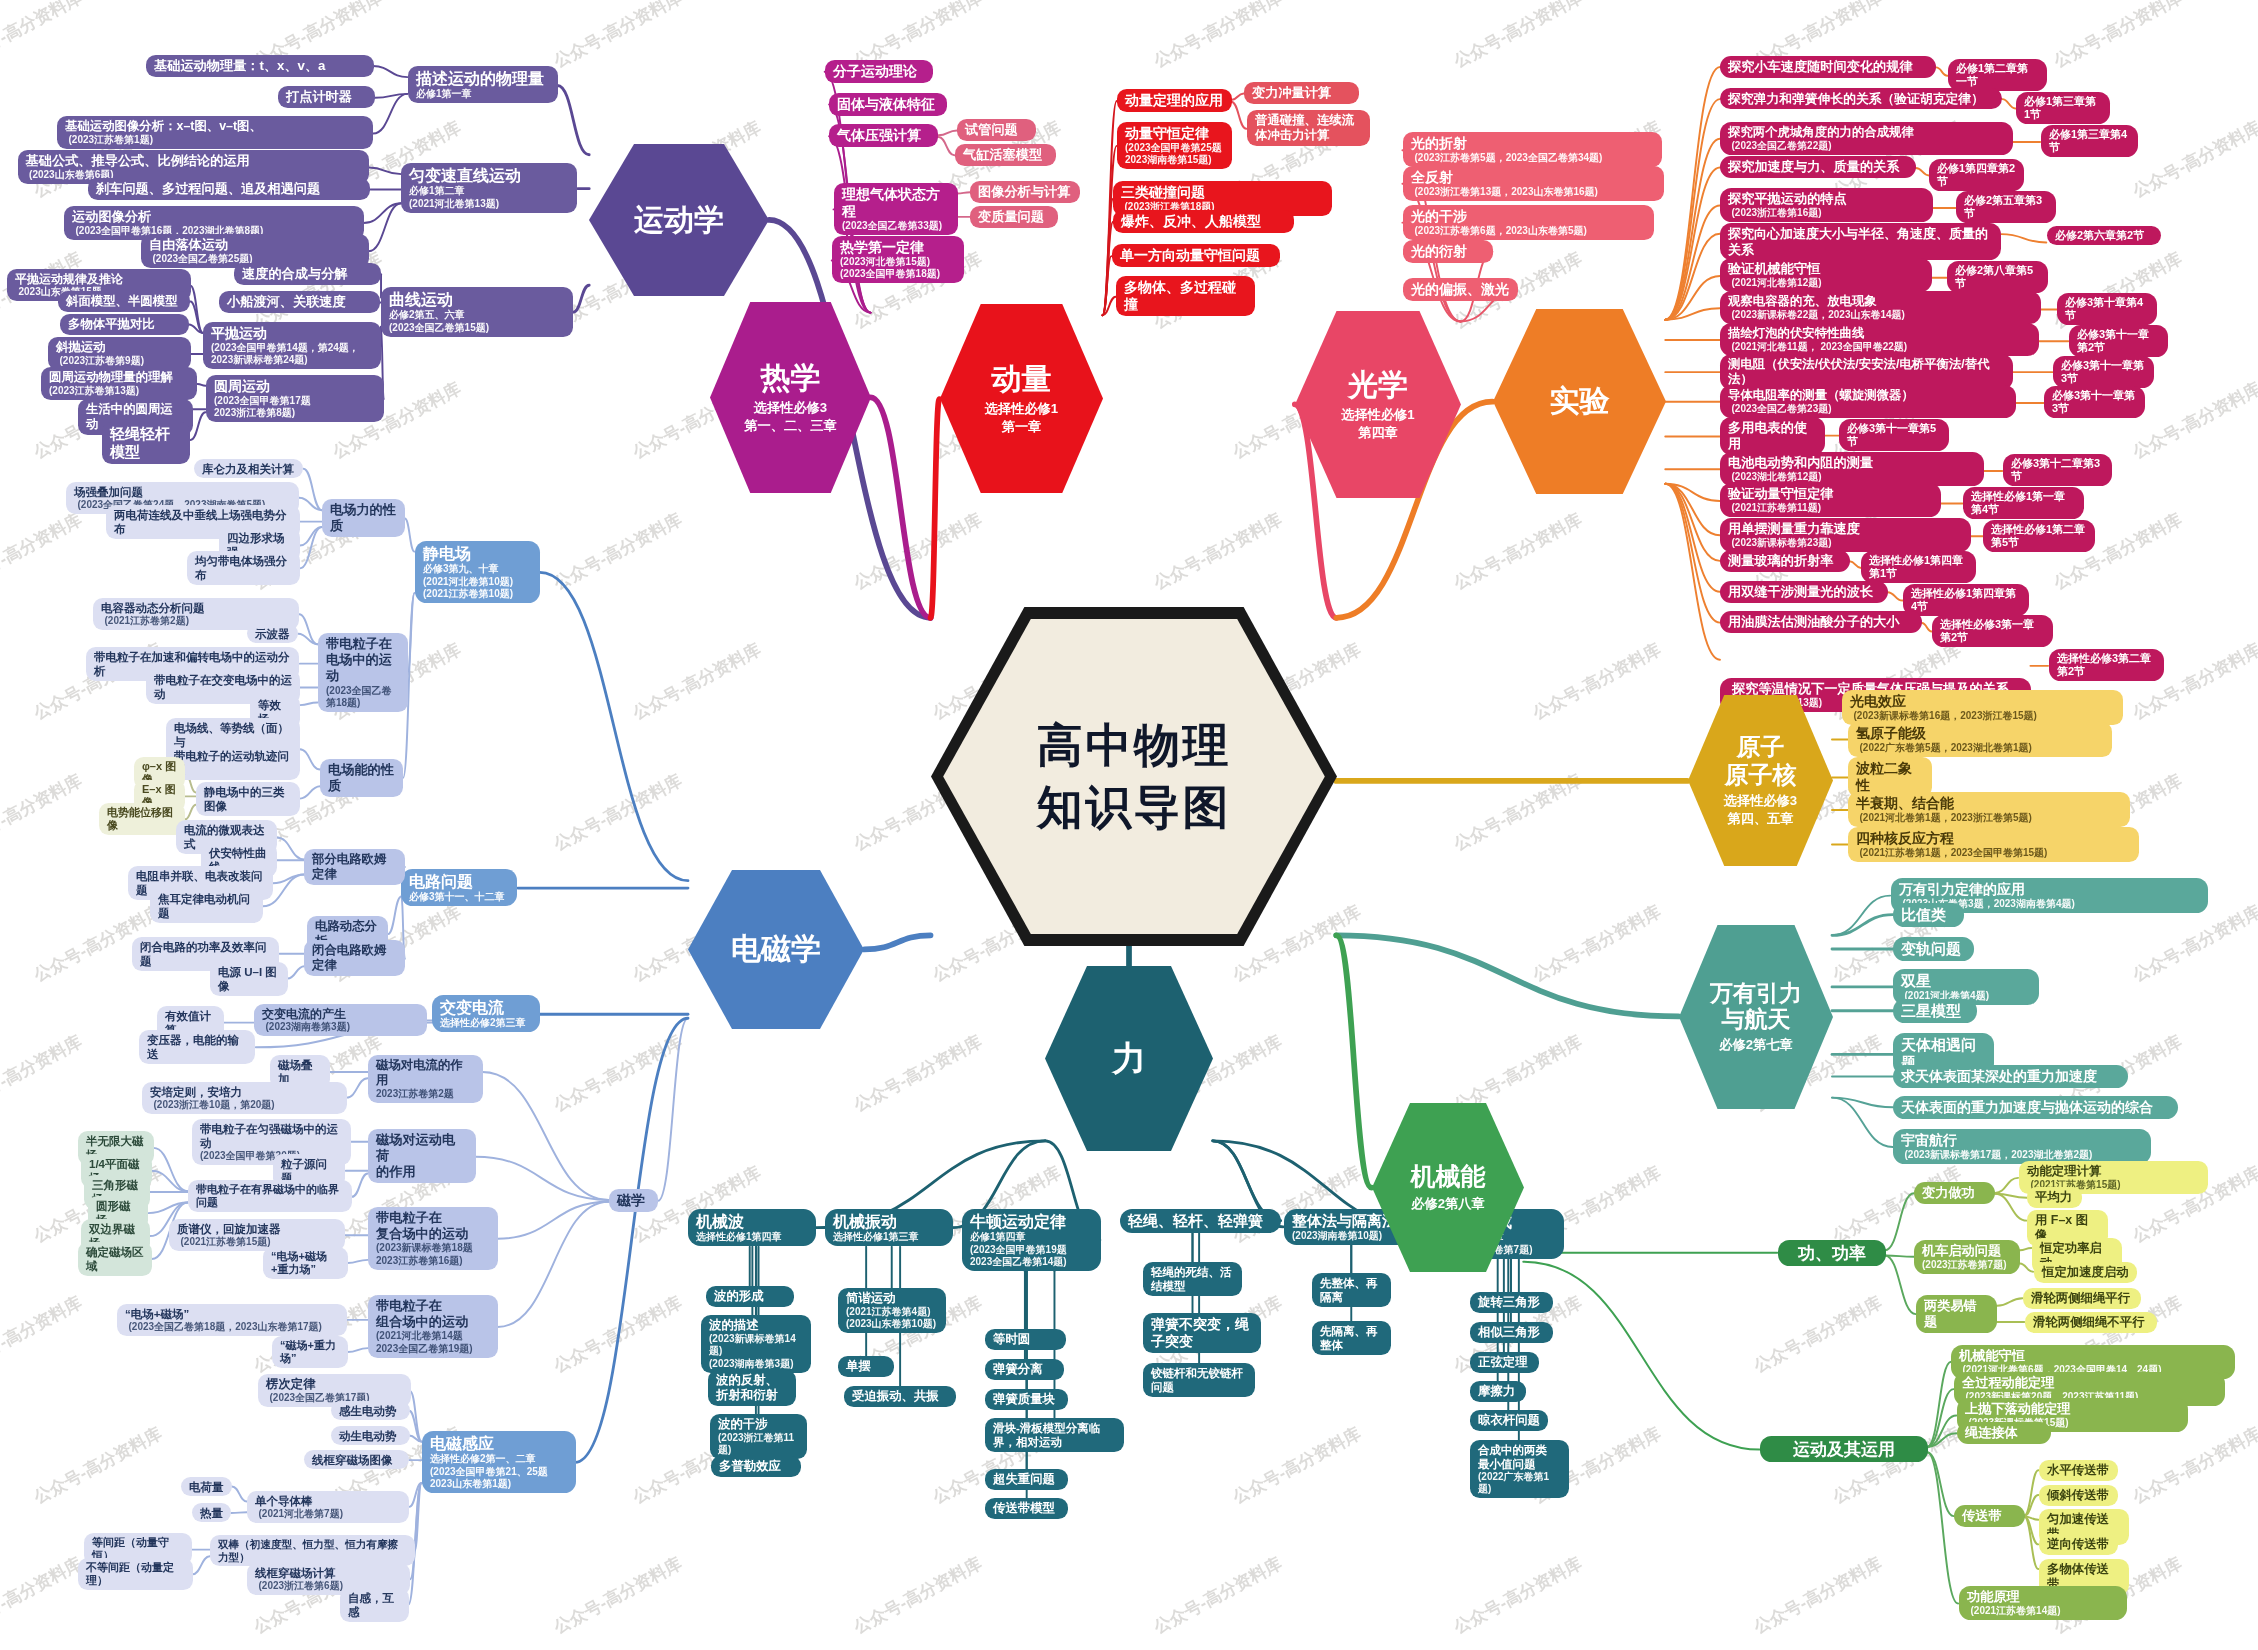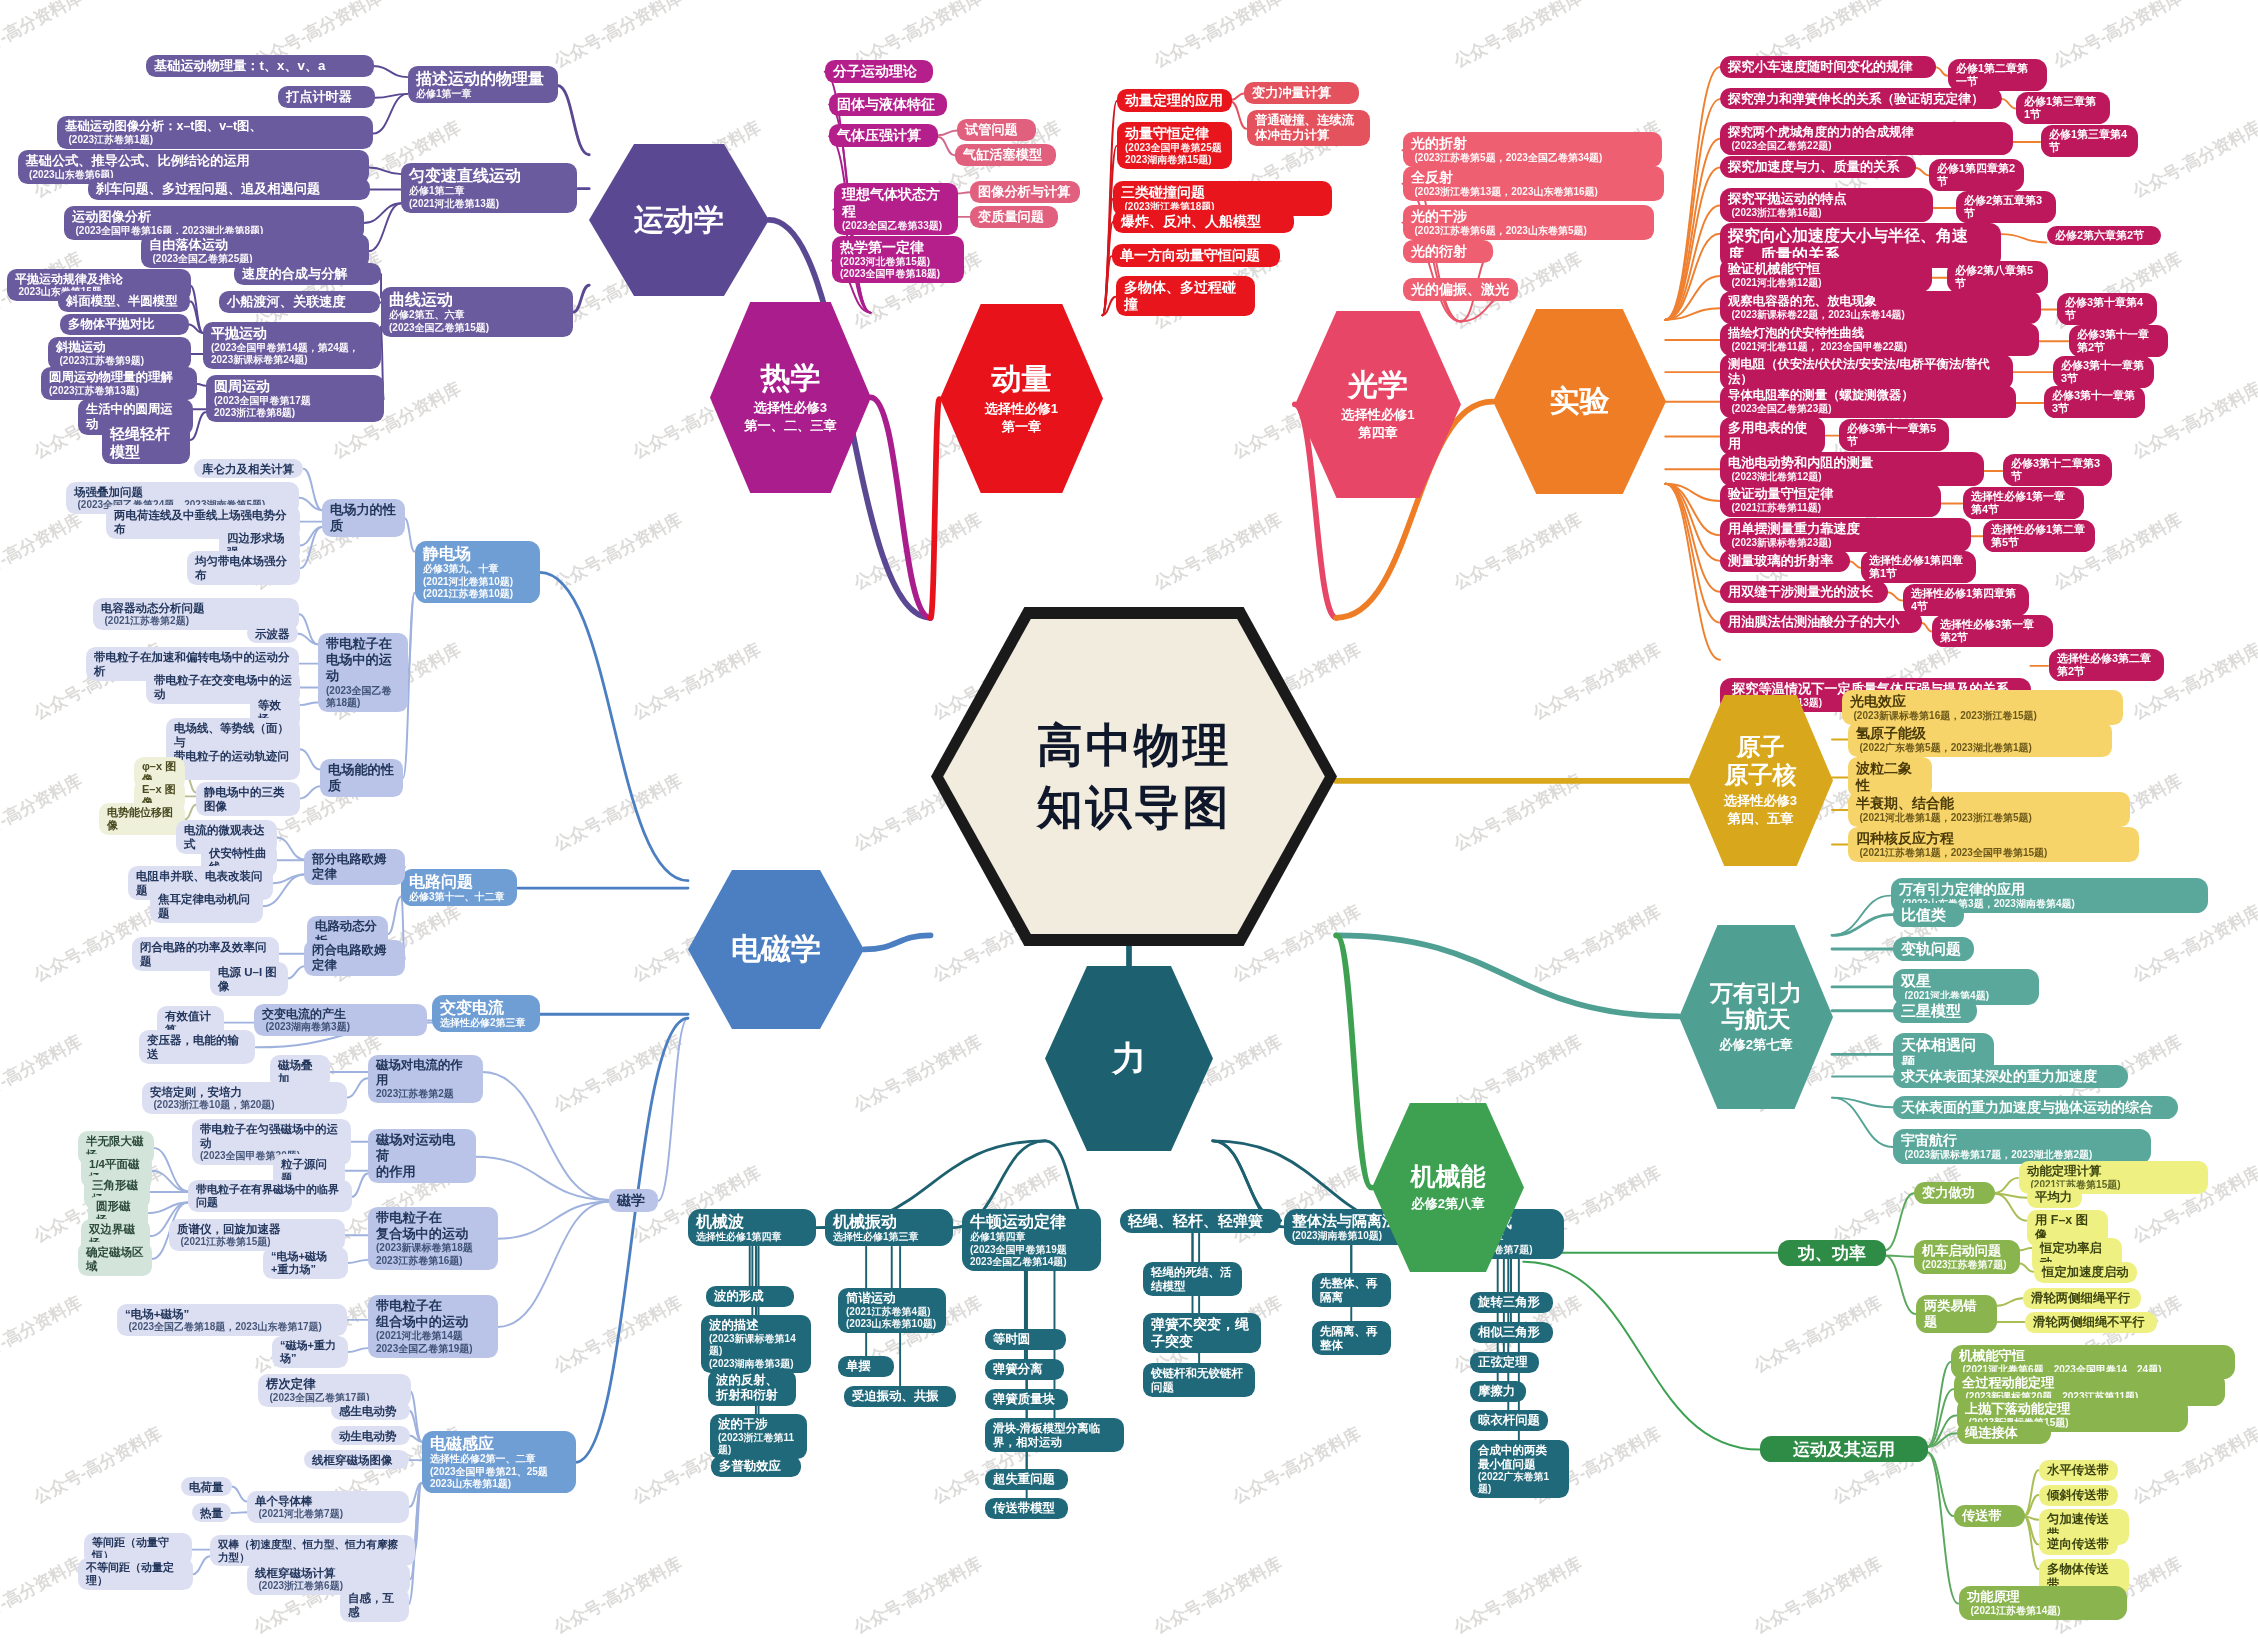--- a/index.html
+++ b/index.html
@@ -611,21 +611,21 @@
     <div class="node or" style="left: 1929px; top: 159px; width: 95px; font-size: 11px;">
       <span class="nt">必修1第四章第2节</span>
     </div>
     <div class="node or" style="left: 1720px; top: 188px; width: 213px; font-size: 13.2px;">
       <span class="nt">探究平抛运动的特点</span>
       <span class="ng">(2023浙江卷第16题)</span>
     </div>
     <div class="node or" style="left: 1956px; top: 191px; width: 100px; font-size: 11px;">
       <span class="nt">必修2第五章第3节</span>
     </div>
-    <div class="node or" style="left: 1720px; top: 223px; width: 281px; font-size: 16px;">
+    <div class="node or" style="left: 1720px; top: 223px; width: 281px; font-size: 13px;">
       <span class="nt">探究向心加速度大小与半径、角速度、质量的关系</span>
     </div>
     <div class="node or" style="left: 2047px; top: 226px; width: 114px; font-size: 11px;">
       <span class="nt">必修2第六章第2节</span>
     </div>
     <div class="node or" style="left: 1720px; top: 258px; width: 212px; font-size: 13.2px;">
       <span class="nt">验证机械能守恒</span>
       <span class="ng">(2021河北卷第12题)</span>
     </div>
     <div class="node or" style="left: 1947px; top: 261px; width: 101px; font-size: 11px;">

